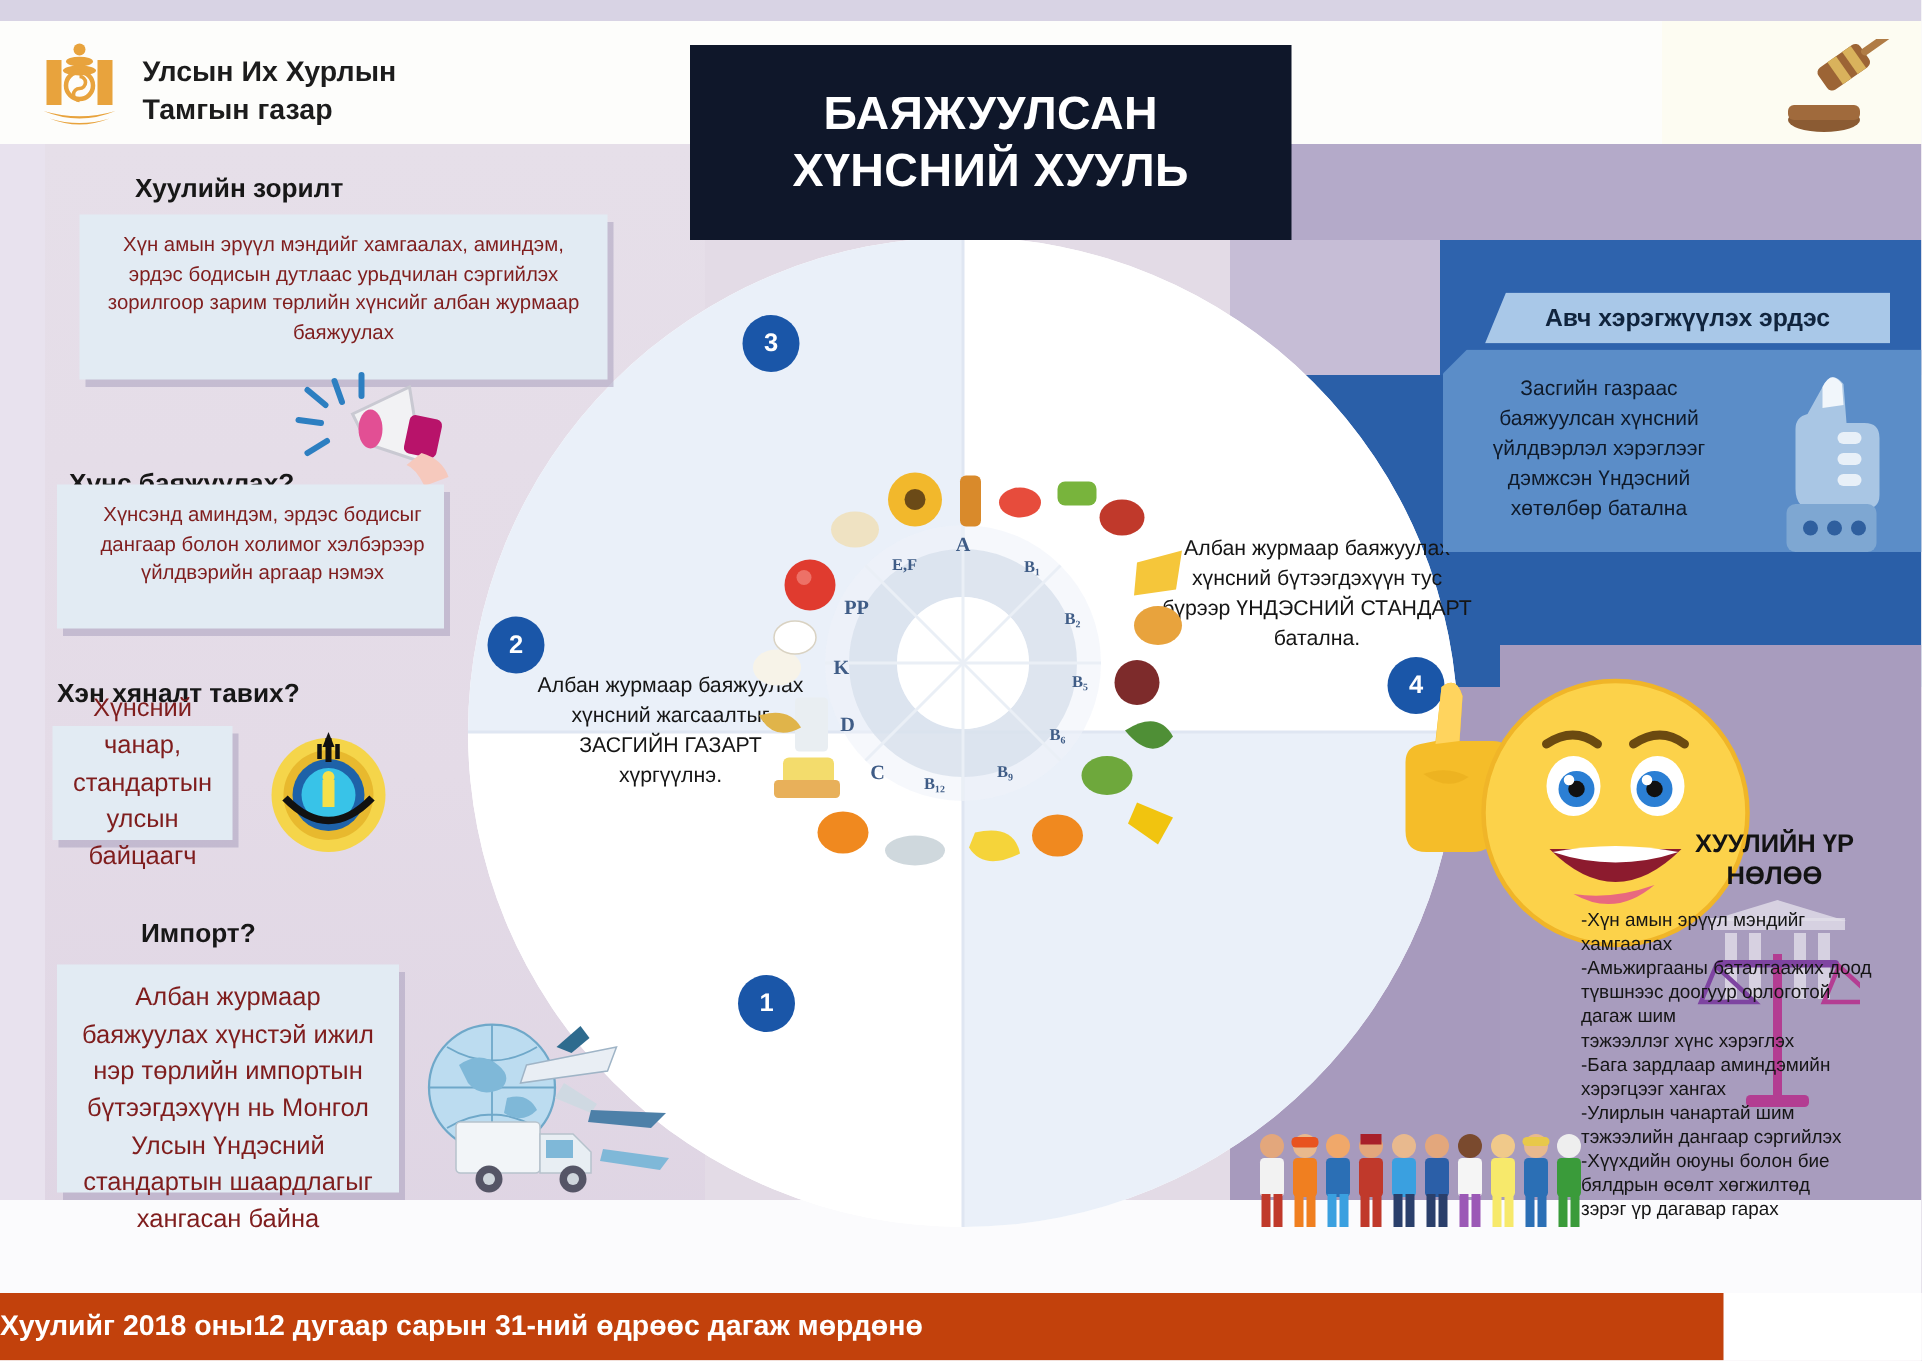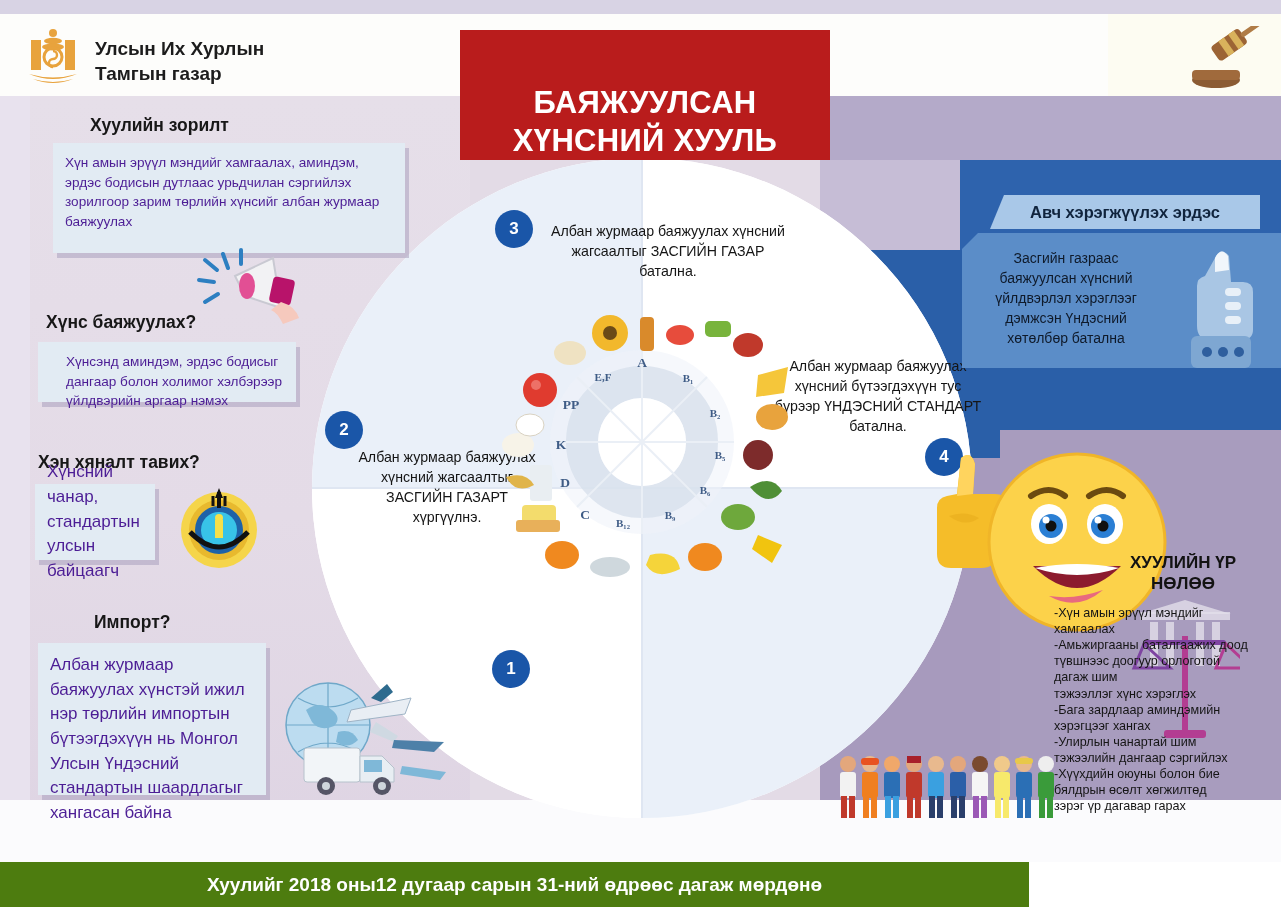--- a/index.html
+++ b/index.html
@@ -32,30 +32,30 @@
   .q-tr{left:330px;top:0;background:#ffffff;}
   .q-bl{left:0;top:330px;background:#ffffff;}
   .q-br{left:330px;top:330px;background:#eaf0f9;}
   .quad-div-v{position:absolute;left:329px;top:0;width:2px;height:660px;background:#dfe6f2;}
   .quad-div-h{position:absolute;left:0;top:329px;width:660px;height:2px;background:#dfe6f2;}
 
   
   .emblem{position:absolute;left:23px;top:24px;width:60px;height:64px;}
   .org-name{position:absolute;left:95px;top:36px;font-size:19px;font-weight:bold;color:#1c1c1c;
      line-height:1.32;white-space:pre-line;}
-  .title-box{position:absolute;left:460px;top:30px;width:370px;height:130px;background:#b91c1c;
-     display:flex;align-items:flex-end;justify-content:center;}
+  .title-box{position:absolute;left:460px;top:30px;width:401px;height:130px;background:#0f172a;
+     display:flex;align-items:center;justify-content:center;}
   .title-box span{color:#fff;font-size:31px;font-weight:bold;text-align:center;line-height:1.22;
      white-space:pre-line;letter-spacing:.3px;}
   .approved{position:absolute;left:920px;top:55px;font-size:18px;font-weight:bold;color:#171717;}
   .gavel{position:absolute;left:1186px;top:26px;width:74px;height:66px;}
 
   
   .lheading{position:absolute;font-size:17.5px;font-weight:bold;color:#171717;}
-  .lbox{position:absolute;background:#e2ebf3;color:#4c1d95;
+  .lbox{position:absolute;background:#e2ebf3;color:#7f1d1d;text-align:center;
         font-size:13.6px;line-height:1.45;box-sizing:border-box;padding:10px 12px;
         box-shadow:4px 5px 0 rgba(170,160,190,.55);}
   .lbox.sm{font-size:17px;}
 
   
   .stepnum{position:absolute;width:38px;height:38px;border-radius:50%;background:#1a56a8;
       color:#fff;font-size:17px;font-weight:bold;display:flex;align-items:center;justify-content:center;}
   .steptext{position:absolute;text-align:center;font-size:14.2px;line-height:1.4;color:#151515;}
 
   
@@ -79,22 +79,22 @@
   .effect-title{position:absolute;left:1108px;top:552px;width:150px;text-align:center;
      font-size:17px;font-weight:bold;color:#131313;line-height:1.25;white-space:pre-line;}
   .effect-list{position:absolute;left:1054px;top:605px;width:225px;font-size:12.6px;
      line-height:1.28;color:#151515;}
   .effect-list div{margin:0;}
 
   .smiley{position:absolute;left:985px;top:450px;width:185px;height:185px;}
   .thumbup{position:absolute;left:925px;top:450px;width:85px;height:130px;}
 
   
-  .bottom-bar{position:absolute;left:0;top:862px;width:1029px;height:45px;background:#4d7c0f;
-     display:flex;align-items:center;justify-content:center;}
+  .bottom-bar{position:absolute;left:0;top:862px;width:1149px;height:45px;background:#c2410c;
+     display:flex;align-items:center;}
   .bottom-bar span{color:#fff;font-size:19px;font-weight:bold;}
 
   
   .megaphone{position:absolute;left:195px;top:248px;width:125px;height:85px;}
   .inspector-badge{position:absolute;left:172px;top:480px;width:95px;height:95px;}
   .globe-transport{position:absolute;left:276px;top:670px;width:185px;height:140px;}
   .scales{position:absolute;left:1130px;top:600px;width:110px;height:150px;opacity:.9;}
   .people{position:absolute;left:836px;top:748px;width:240px;height:85px;}
 </style>
 </head>
@@ -167,21 +167,21 @@
         <line x1="28" y1="6" x2="33" y2="20"></line>
       <line x1="46" y1="2" x2="46" y2="16"></line>
     </g>
     <path d="M40 28 L78 10 L86 60 L50 48 Z" fill="#f2f2f4" stroke="#c9c9d2" stroke-width="2"></path>
     <ellipse cx="52" cy="38" rx="8" ry="13" fill="#e24f94"></ellipse>
     <rect x="76" y="30" width="22" height="26" rx="4" fill="#b8136a" transform="rotate(12 87 43)"></rect>
     <path d="M86 54 q14 4 18 16 l-16 6 q-6-12 -12-14z" fill="#f6c9bd"></path>
   </svg>
 
   <div class="lheading" style="left:46px;top:312px;">Хүнс баяжуулах?</div>
-  <div class="lbox" style="left:38px;top:342px;width:258px;height:60px;padding-left:28px;">Хүнсэнд аминдэм, эрдэс бодисыг дангаар болон холимог хэлбэрээр үйлдвэрийн аргаар нэмэх</div>
+  <div class="lbox" style="left:38px;top:323px;width:258px;height:96px;padding-left:28px;">Хүнсэнд аминдэм, эрдэс бодисыг дангаар болон холимог хэлбэрээр үйлдвэрийн аргаар нэмэх</div>
 
   <div class="lheading" style="left:38px;top:452px;">Хэн хяналт тавих?</div>
   <div class="lbox sm" style="left:35px;top:484px;width:120px;height:76px;display:flex;align-items:center;justify-content:center;">Хүнсний чанар, стандартын улсын байцаагч</div>
 
   <svg class="inspector-badge" viewBox="0 0 95 95">
     <circle cx="47" cy="50" r="38" fill="#f5d54a"></circle>
     <circle cx="47" cy="50" r="30" fill="#e8b92e"></circle>
     <circle cx="47" cy="50" r="24" fill="#1e62a8"></circle>
     <circle cx="47" cy="50" r="18" fill="#38c3e8"></circle>
     <path d="M47 8 l4 10 h-8z" fill="#111"></path>
@@ -208,21 +208,20 @@
     <rect x="88" y="90" width="18" height="12" fill="#7fb8d8"></rect>
     <circle cx="50" cy="116" r="9" fill="#556"></circle>
       <circle cx="50" cy="116" r="4" fill="#cfd6dc"></circle>
     <circle cx="106" cy="116" r="9" fill="#556"></circle>
       <circle cx="106" cy="116" r="4" fill="#cfd6dc"></circle>
     <path d="M118 70 l50 2 -10 10 -42 -4z" fill="#4d80a8"></path>
     <path d="M126 96 l44 6 -6 8 -40 -6z" fill="#7fb8d8"></path>
   </svg>
 
   <div class="stepnum" style="left:495px;top:210px;">3</div>
-  <div class="steptext" style="left:548px;top:222px;width:240px;white-space:pre-line;">Албан журмаар баяжуулах хүнсний жагсаалтыг ЗАСГИЙН ГАЗАР баталнa.</div>
 
   <div class="stepnum" style="left:325px;top:411px;">2</div>
   <div class="steptext" style="left:352px;top:448px;width:190px;white-space:pre-line;">Албан журмаар баяжуулах хүнсний жагсаалтыг ЗАСГИЙН ГАЗАРТ хүргүүлнэ.</div>
 
   <div class="stepnum" style="left:925px;top:438px;">4</div>
   <div class="steptext" style="left:772px;top:357px;width:212px;white-space:pre-line;">Албан журмаар баяжуулах хүнсний бүтээгдэхүүн тус бүрээр ҮНДЭСНИЙ СТАНДАРТ баталнa.</div>
 
   <div class="stepnum" style="left:492px;top:650px;">1</div>
 
   <div class="wheel">

